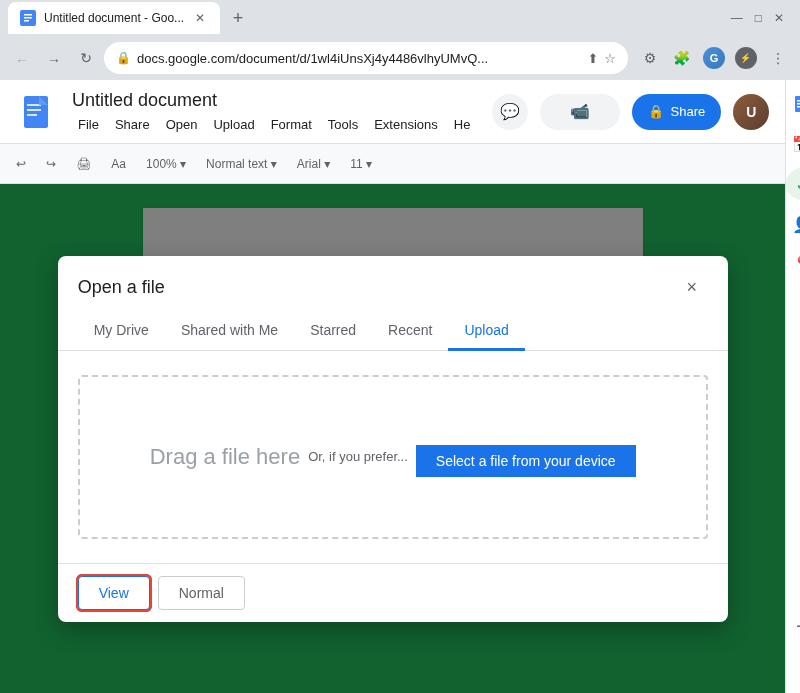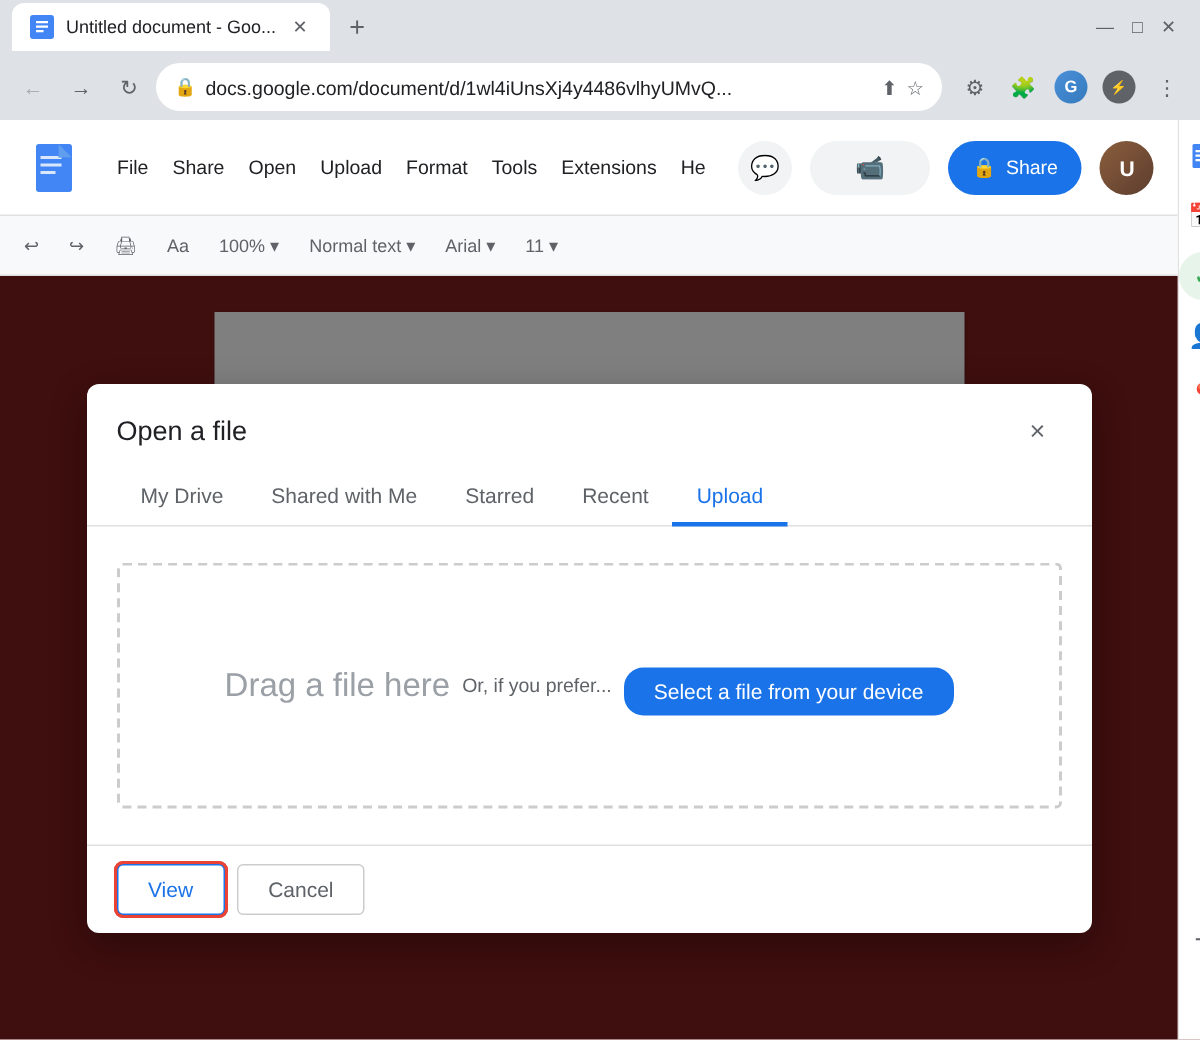--- a/index.html
+++ b/index.html
@@ -252,21 +252,21 @@
       color: #5f6368;
       cursor: pointer;
       display: flex;
       align-items: center;
       gap: 2px;
     }
 
     
     .docs-content {
       flex: 1;
-      background: #7f1d1d;
+      background: #22c55e;
       display: flex;
       justify-content: center;
       align-items: flex-start;
       padding: 24px;
       position: relative;
     }
     .doc-page {
       width: 500px;
       min-height: 300px;
       background: #fff;
@@ -406,21 +406,21 @@
       font-weight: 400;
     }
     .drop-zone-sub {
       font-size: 13px;
       color: #5f6368;
     }
     .select-file-btn {
       background: #1a73e8;
       color: #fff;
       border: none;
-      border-radius: 13px;
+      border-radius: 0;
       padding: 8px 20px;
       font-size: 14px;
       cursor: pointer;
       margin-top: 8px;
     }
 
     
     .dialog-footer {
       padding: 12px 20px;
       display: flex;
@@ -507,20 +507,21 @@
           <svg width="30" height="36" viewBox="0 0 30 36">
             <rect width="24" height="32" x="3" y="2" rx="2" fill="#4285f4"></rect>
             <rect width="14" height="2" x="6" y="10" fill="white" opacity="0.8"></rect>
             <rect width="14" height="2" x="6" y="15" fill="white" opacity="0.8"></rect>
             <rect width="10" height="2" x="6" y="20" fill="white" opacity="0.8"></rect>
             <polygon points="18,2 27,11 18,11" fill="#1a73e8"></polygon>
             <polygon points="18,2 27,11 27,11 18,11" fill="white" opacity="0.3"></polygon>
           </svg>
         </div>
         <div class="docs-title-area">
+          <div class="docs-title">Untitled document</div>
           <div class="docs-menu">
             <span class="docs-menu-item">File</span>
             <span class="docs-menu-item">Share</span>
             <span class="docs-menu-item">Open</span>
             <span class="docs-menu-item">Upload</span>
             <span class="docs-menu-item">Format</span>
             <span class="docs-menu-item">Tools</span>
             <span class="docs-menu-item">Extensions</span>
             <span class="docs-menu-item">He</span>
           </div>
@@ -571,21 +572,21 @@
             <div class="dialog-content">
               <div class="drop-zone">
                 <div class="drop-zone-title">Drag a file here</div>
                 <div class="drop-zone-sub">Or, if you prefer...</div>
                 <button class="select-file-btn">Select a file from your device</button>
               </div>
             </div>
 
             <div class="dialog-footer">
               <button class="footer-btn open">View</button>
-              <button class="footer-btn cancel">Cancel</button>
+              <button class="footer-btn cancel">Normal</button>
             </div>
           </div>
         </div>
       </div>
     </div>
 
     <div class="right-sidebar">
       <div class="sidebar-icon blue">
         <svg width="18" height="18" viewBox="0 0 18 18" fill="none">
           <rect x="2" y="1" width="14" height="16" rx="1" fill="#4285f4"></rect>

